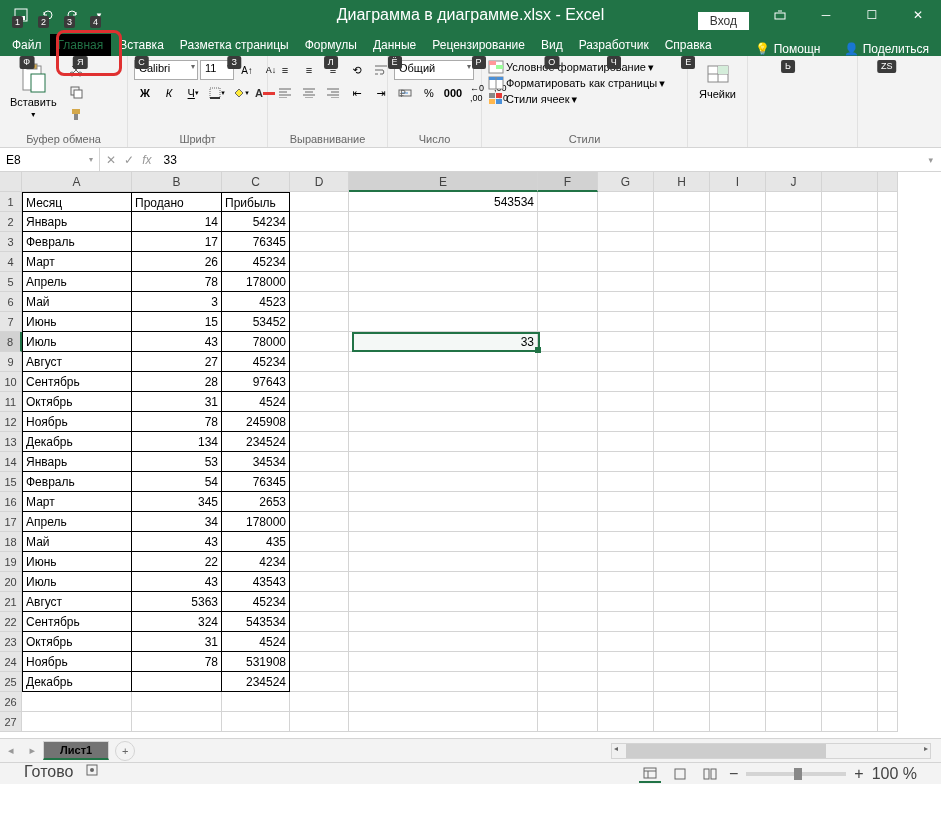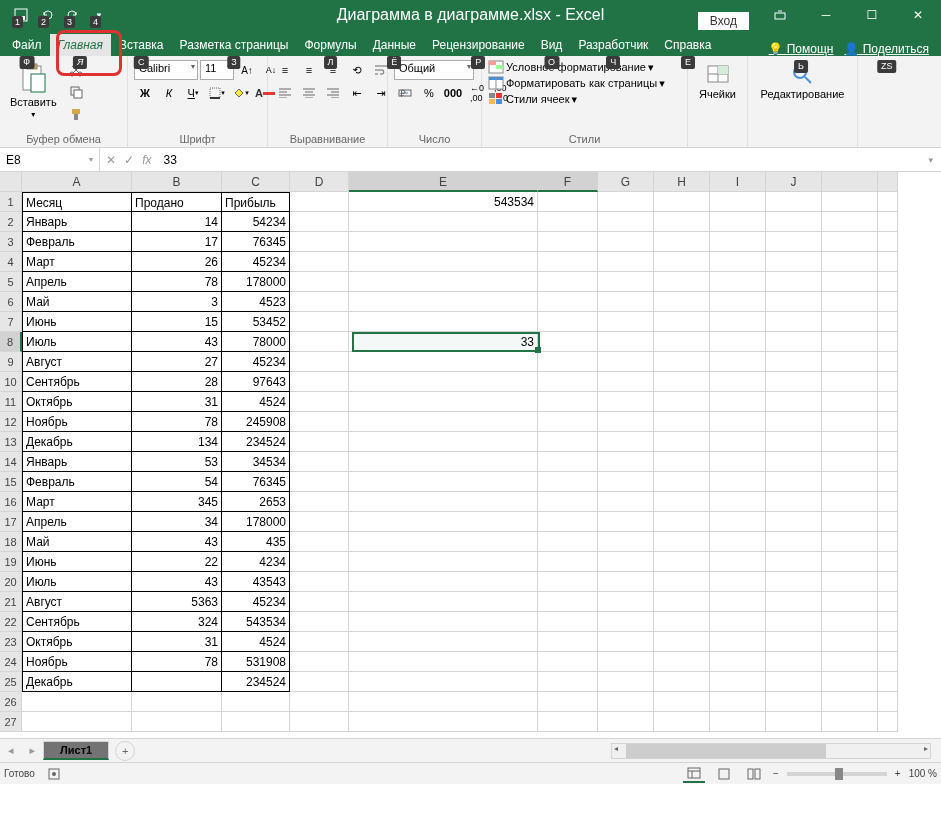--- a/index.html
+++ b/index.html
@@ -11,24 +11,24 @@
 .qat-item { width: 22px; height: 22px; display: flex; align-items: center; justify-content: center; position: relative; }
 .qat-badge { position: absolute; bottom: -2px; left: 2px; background: #3a3a3a; color: white; font-size: 9px; padding: 0 3px; border-radius: 2px; line-height: 12px; }
 .title-center { position: absolute; left: 50%; transform: translateX(-50%); font-size: 16px; }
 .title-right { margin-left: auto; display: flex; align-items: flex-end; gap: 0; }
 .login-btn { background: white; color: #333; padding: 2px 12px; font-size: 12px; margin-right: 8px; }
 .win-btn { width: 46px; height: 30px; display: flex; align-items: center; justify-content: center; color: white; font-size: 12px; }
 
 
 .ribbon-tabs { height: 26px; background: #217346; display: flex; align-items: flex-end; padding-left: 4px; font-size: 12px; }
 .rtab { padding: 4px 8px; color: white; cursor: pointer; position: relative; }
-.rtab.active { background: #e5e5e5; color: #217346; font-style: italic; }
+.rtab.active { background: #000000; color: #217346; }
 .rtab-badge { position: absolute; top: 100%; left: 50%; transform: translateX(-50%); background: #3a3a3a; color: white; font-size: 9px; padding: 1px 4px; border-radius: 2px; line-height: 11px; z-index: 10; }
 .highlight-red { position: absolute; border: 3px solid #e03030; border-radius: 8px; z-index: 20; pointer-events: none; }
-.ribbon-right { margin-left: auto; display: flex; gap: 11px; padding-right: 12px; color: white; font-size: 12px; text-decoration: underline; }
+.ribbon-right { margin-left: auto; display: flex; gap: 24px; padding-right: 12px; color: white; font-size: 12px; }
 
 
 .ribbon { height: 92px; background: #f3f3f3; border-bottom: 1px solid #d4d4d4; display: flex; font-size: 11px; }
 .rgroup { border-right: 1px solid #e1e1e1; padding: 4px 6px 2px 6px; display: flex; flex-direction: column; justify-content: space-between; }
 .rgroup-label { text-align: center; color: #666; font-size: 11px; padding-top: 2px; }
 .rgroup-body { display: flex; gap: 4px; align-items: flex-start; flex: 1; }
 .rbtn-lg { display: flex; flex-direction: column; align-items: center; gap: 2px; padding: 2px 4px; cursor: pointer; }
 .rcol { display: flex; flex-direction: column; gap: 2px; }
 .rrow { display: flex; gap: 2px; align-items: center; }
 .combo { border: 1px solid #ababab; background: white; font-size: 11px; padding: 1px 14px 1px 4px; height: 20px; position: relative; }
@@ -63,21 +63,21 @@
 
 .sheettabs { height: 24px; border-top: 1px solid #d4d4d4; display: flex; align-items: center; background: #f3f3f3; font-size: 11px; }
 .sheettabs .nav { padding: 0 8px; color: #999; }
 .sheet-tab { padding: 2px 16px; background: #737373; border: 1px solid #d4d4d4; border-bottom: 2px solid #217346; font-weight: bold; }
 .sheet-add { width: 20px; height: 20px; border: 1px solid #d4d4d4; border-radius: 50%; display: flex; align-items: center; justify-content: center; margin-left: 6px; color: #666; }
 .hscroll { flex: 1; display: flex; align-items: center; justify-content: flex-end; padding-right: 10px; }
 .scrollbar-h { width: 320px; height: 16px; background: #f0f0f0; border: 1px solid #d4d4d4; position: relative; }
 .scrollbar-h .thumb { position: absolute; left: 14px; width: 200px; height: 100%; background: #cdcdcd; }
 
 
-.statusbar { height: 22px; background: #f3f3f3; border-top: 1px solid #d4d4d4; display: flex; align-items: center; font-size: 10px; padding: 0 4px; color: #444; }
+.statusbar { height: 22px; background: #f3f3f3; border-top: 1px solid #d4d4d4; display: flex; font-size: 16px; padding: 0 24px; color: #444; }
 .statusbar .right { margin-left: auto; display: flex; align-items: center; gap: 8px; }
 .view-btn { width: 22px; height: 18px; display: flex; align-items: center; justify-content: center; }
 .zoom-slider { width: 100px; height: 4px; background: #d4d4d4; position: relative; }
 .zoom-slider .tick { position: absolute; left: 50%; width: 1px; height: 8px; background: #888; top: -2px; }
 .zoom-slider .thumb { position: absolute; left: 48%; width: 8px; height: 12px; background: #888; top: -4px; }
 
 svg { display: block; }
 </style>
 </head>
 <body>
@@ -314,29 +314,20 @@
             <line x1="12" y1="4" x2="12" y2="20" stroke="#888"></line>
             <rect x="12" y="4" width="10" height="8" fill="#d4edda"></rect>
           </svg>
         <span>Ячейки</span>
       </div>
     </div>
     <div class="rgroup-label">&nbsp;</div>
   </div>
 
   <div class="rgroup" style="width:110px">
-    <div class="rgroup-body" style="justify-content:center">
-      <div class="rbtn-lg">
-        <svg width="24" height="24">
-            <circle cx="10" cy="10" r="6" fill="none" stroke="#4a90d9" stroke-width="2"></circle>
-            <line x1="15" y1="15" x2="21" y2="21" stroke="#4a90d9" stroke-width="2"></line>
-          </svg>
-        <span>Редактирование</span>
-      </div>
-    </div>
     <div class="rgroup-label">&nbsp;</div>
   </div>
 </div>
 
 <div class="fbar">
   <div class="namebox">
       <span>E8</span>
     </div>
   <div class="fbar-btns">
     <span>✕</span>

